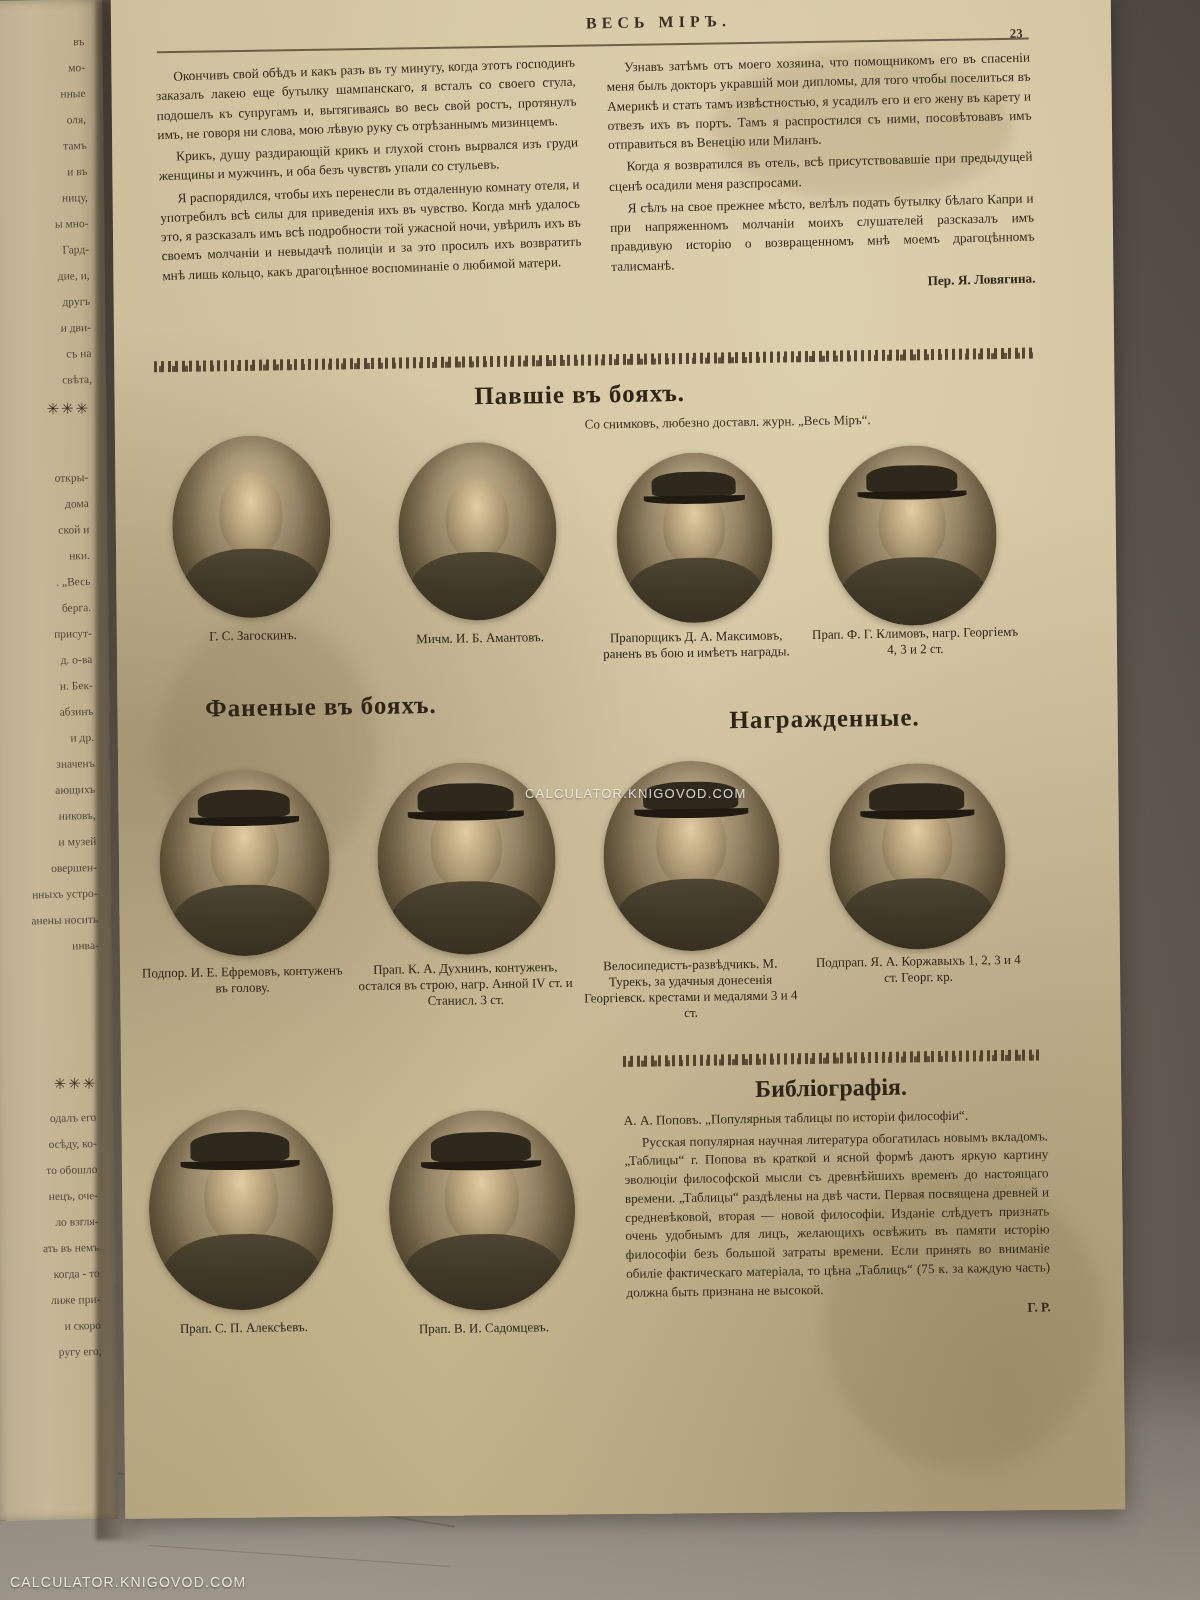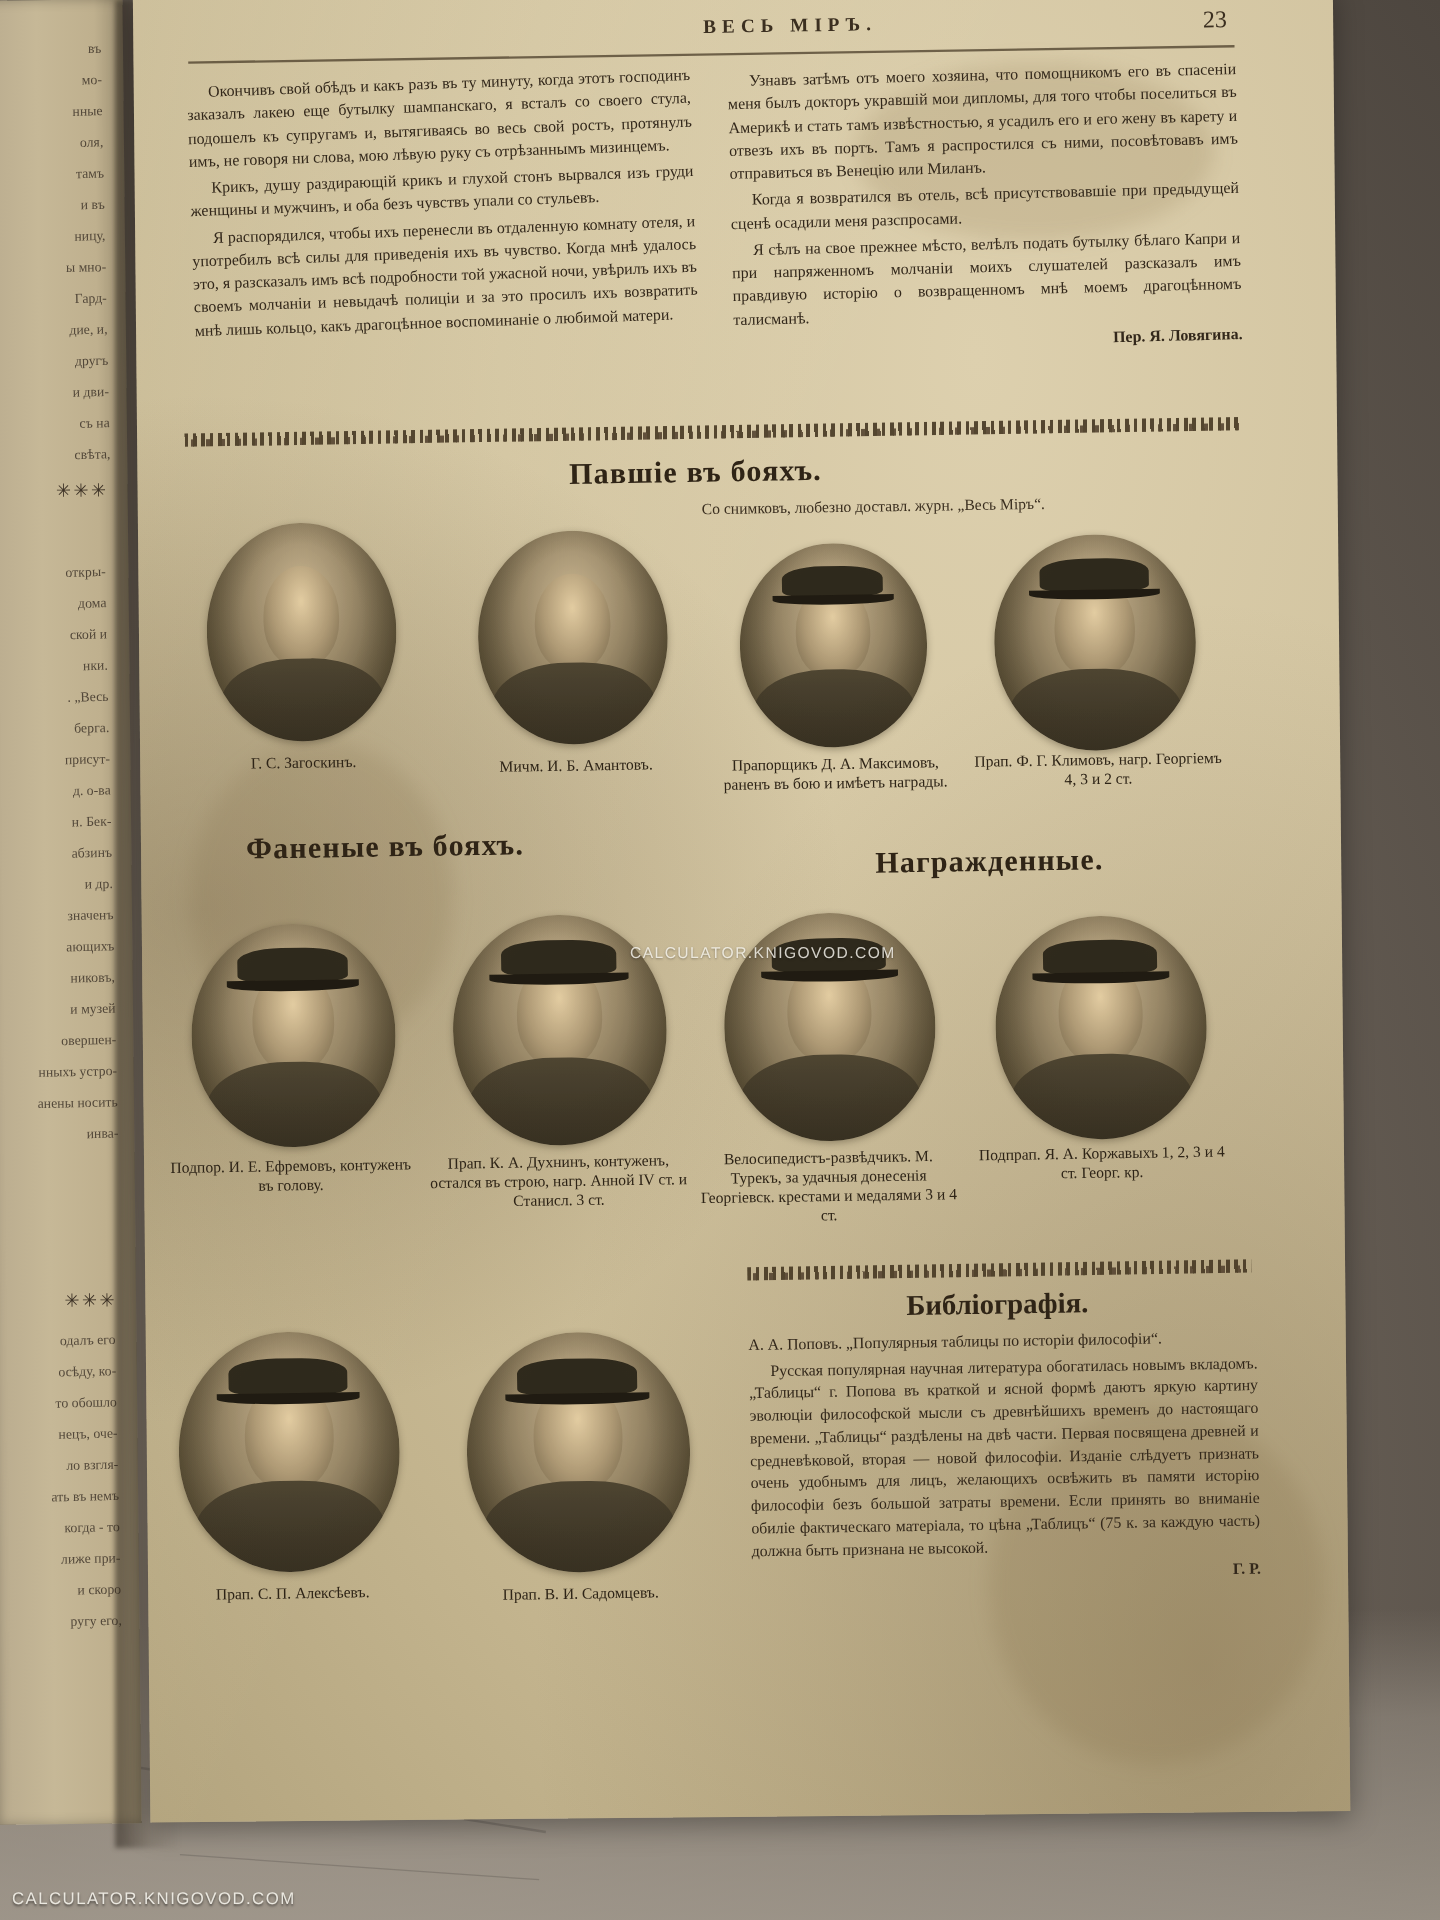--- a/index.html
+++ b/index.html
@@ -111,22 +111,22 @@
   
   .runhead {
     position: absolute; left: 310px; top: 6px; width: 420px;
     text-align: center;
     font-size: 16px;
     letter-spacing: 5px;
     font-weight: bold;
     color: #3b2f20;
   }
   .folio {
-    position: absolute; right: 56px; top: 4px;
-    font-size: 20px; font-weight: normal; color: #3b2f20;
+    position: absolute; right: 56px; top: 24px;
+    font-size: 13px; font-weight: bold; color: #3b2f20;
   }
   .rule {
     position: absolute; left: 18px; top: 36px; width: 872px; height: 2px;
     background: #4a3c28; opacity: .75;
   }
 
   
   .col {
     position: absolute;
     font-size: 13.3px;

